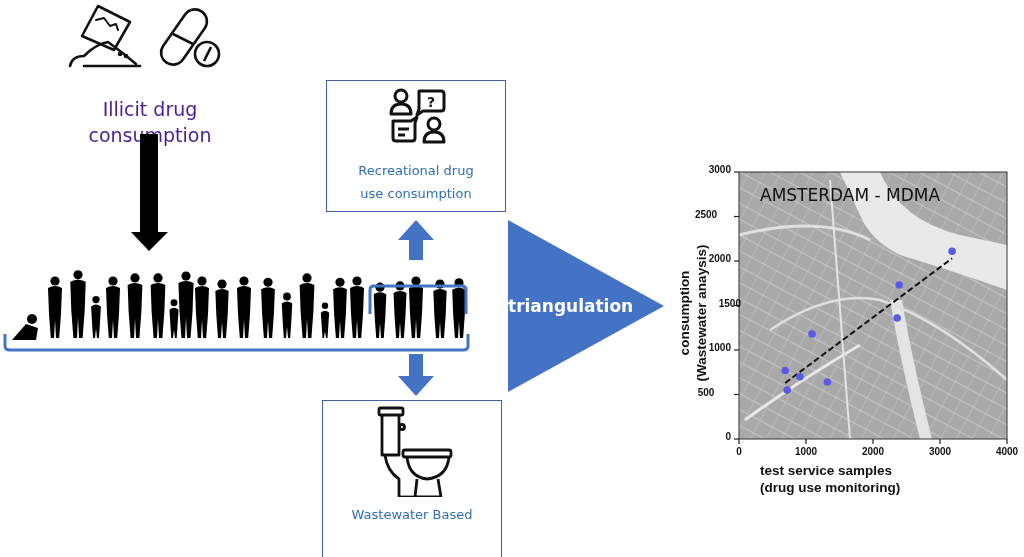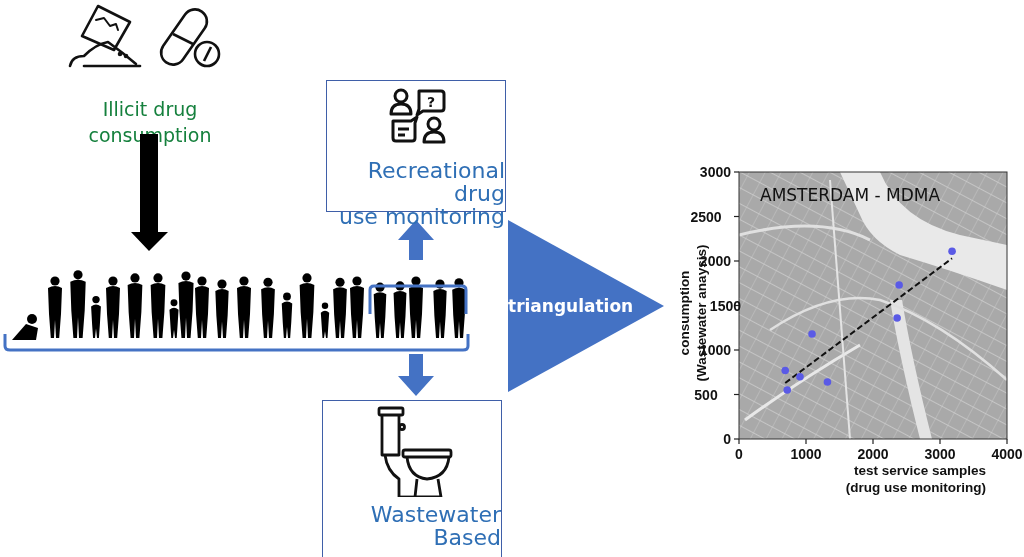--- a/index.html
+++ b/index.html
@@ -1,31 +1,31 @@
 <!DOCTYPE html>
 <html><head>
 <meta charset="utf-8">
 <style>
   html, body { margin:0; padding:0; background:#ffffff; }
   body { width:1024px; height:557px; position:relative; overflow:hidden;
          font-family:"Liberation Sans", sans-serif; color:#222; }
   .abs { position:absolute; }
   .lbl { font-family:"DejaVu Sans", sans-serif; text-align:center; }
-  .drug-label { left:40px; top:96px; width:220px; font-size:19px; line-height:26px; color:#15803d; }
+  .drug-label { left:40px; top:96px; width:220px; font-size:19px; line-height:26px; color:#4c1d95; }
   .box { border:1.5px solid #3f5fa8; background:#fff; box-sizing:border-box; }
   .box-top { left:326px; top:80px; width:180px; height:132px; }
   .box-bot { left:322px; top:400px; width:180px; height:160px;text-decoration:underline; }
-  .box-text { position:absolute; left:0; width:100%; text-align:right; color:#2f6fb5;
-              font-family:"DejaVu Sans", sans-serif; font-size:22px; line-height:23px; }
+  .box-text { position:absolute; left:0; width:100%; text-align:center; color:#2f6fb5;
+              font-family:"DejaVu Sans", sans-serif; font-size:13px; line-height:23px; }
   .tri-text { left:508px; top:296px; width:118px; text-align:center; color:#fff;
               font-family:"DejaVu Sans", sans-serif; font-weight:bold; font-size:17px; }
   .chart-title { left:760px; top:185px; width:230px; text-align:left; font-size:17px;
                  font-family:"DejaVu Sans", sans-serif; color:#111; }
-  .tick { font-family:"Liberation Sans", sans-serif; font-weight:bold; font-size:14px; color:#111; }
-  .xlabel { left:760px; top:462px; width:226px; text-align:right; font-weight:bold;
+  .tick { font-family:"Liberation Sans", sans-serif; font-weight:bold; font-size:10px; color:#111; }
+  .xlabel { left:760px; top:462px; width:226px; text-align:left; font-weight:bold;
             font-size:13.5px; line-height:17px; color:#111; }
   .ylabel { left:588px; top:296px; width:210px; text-align:center; font-weight:bold;
             font-size:13.5px; line-height:17px; color:#111; transform:rotate(-90deg); transform-origin:center; }
 </style>
 </head>
 <body>
 
 <svg class="abs" style="left:60px;top:0;width:170px;height:72px" viewBox="0 0 170 72">
   <g fill="none" stroke="#111" stroke-width="2.6" stroke-linejoin="round" stroke-linecap="round">
     <path d="M22 36 L38 6 L70 22 L54 50 Z"></path>
@@ -128,21 +128,21 @@
       <path d="M4 34 H22 L28 30 L26 36 V51 Q26 54 23 54 H7 Q4 54 4 51 Z"></path>
       <line x1="9" y1="42" x2="20" y2="42"></line>
         <line x1="9" y1="48" x2="16" y2="48"></line>
       <circle cx="45" cy="37" r="6"></circle>
         <path d="M35 55 Q35 45 45 45 Q55 45 55 55 Z"></path>
     </g>
     <text x="42" y="20" font-family="DejaVu Sans, sans-serif" font-weight="bold" font-size="14" text-anchor="middle" fill="#111">?</text>
   </svg>
   <div class="box-text" style="top:78px">
     <div>Recreational drug</div>
-    <div>use monitoring</div>
+    <div>use consumption</div>
   </div>
 </div>
 
 <div class="abs box box-bot">
   <svg style="position:absolute;left:54px;top:4px;width:80px;height:92px" viewBox="0 0 80 92">
     <g fill="none" stroke="#111" stroke-width="2.8" stroke-linejoin="round">
       <rect x="2" y="3" width="24" height="7" rx="1.5"></rect>
       <path d="M5 10 V50 H22 V10"></path>
       <circle cx="25" cy="22" r="2.5"></circle>
       <rect x="26" y="45" width="48" height="7" rx="2"></rect>

